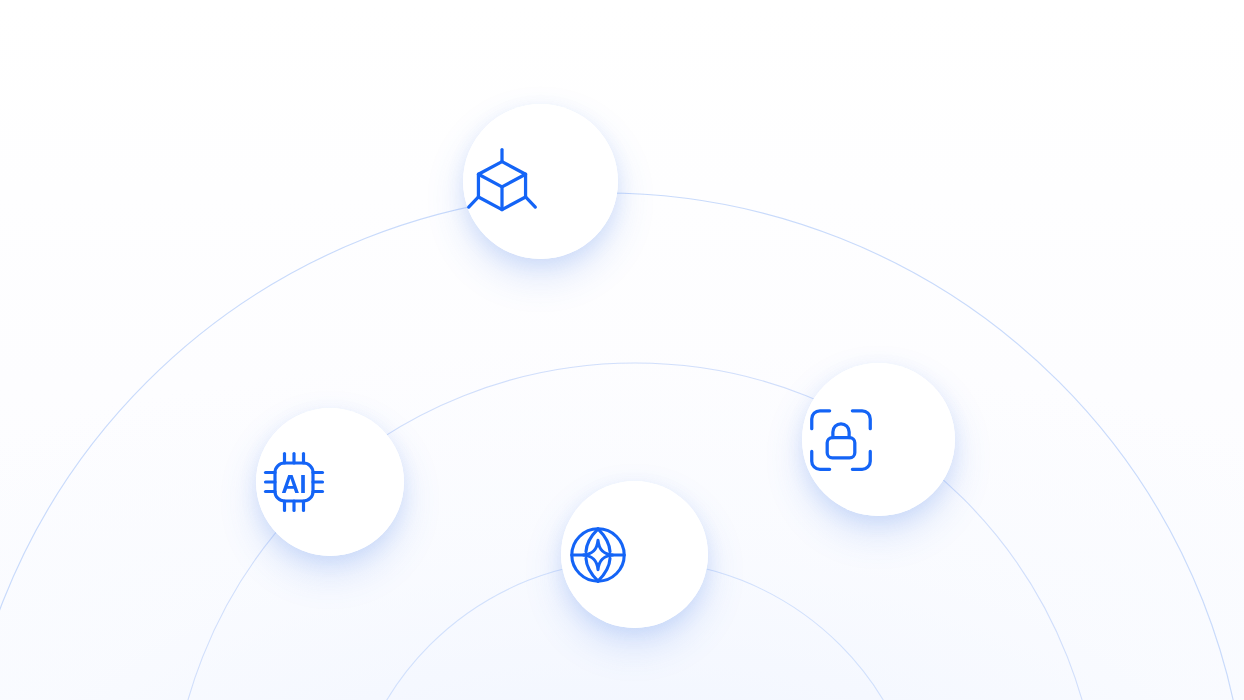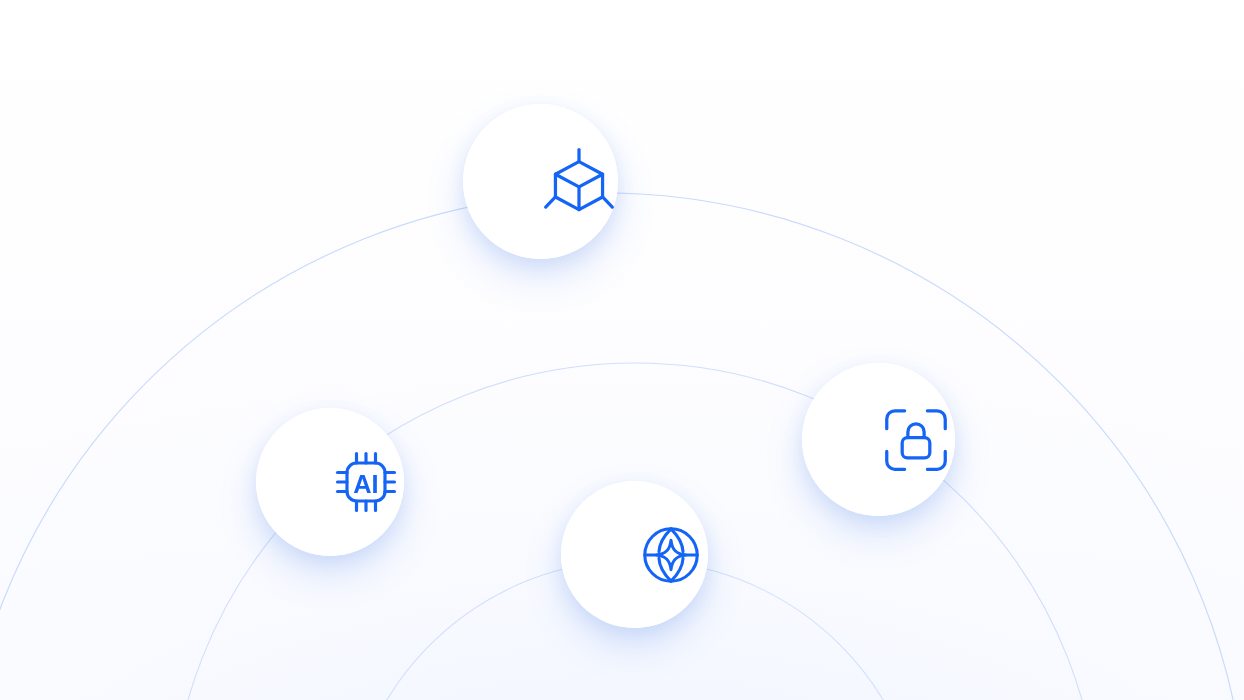--- a/index.html
+++ b/index.html
@@ -46,21 +46,21 @@
   .orbit-ring.mid { stroke: #cddcfb; stroke-width: 1.1; }
   .orbit-ring.inner { stroke: #cfdefc; stroke-width: 1.1; }
 
   
   .node {
     position: absolute;
     border-radius: 50%;
     background: #ffffff;
     display: flex;
     align-items: center;
-    justify-content: flex-end;
+    justify-content: flex-start;
     box-shadow:
       0 18px 38px rgba(69,122,233,0.18),
       0 6px 18px rgba(69,122,233,0.12),
       0 0 0 1px rgba(255,255,255,0.9) inset;
   }
   .node::after {
     content: "";
     position: absolute;
     inset: -14px;
     border-radius: 50%;

